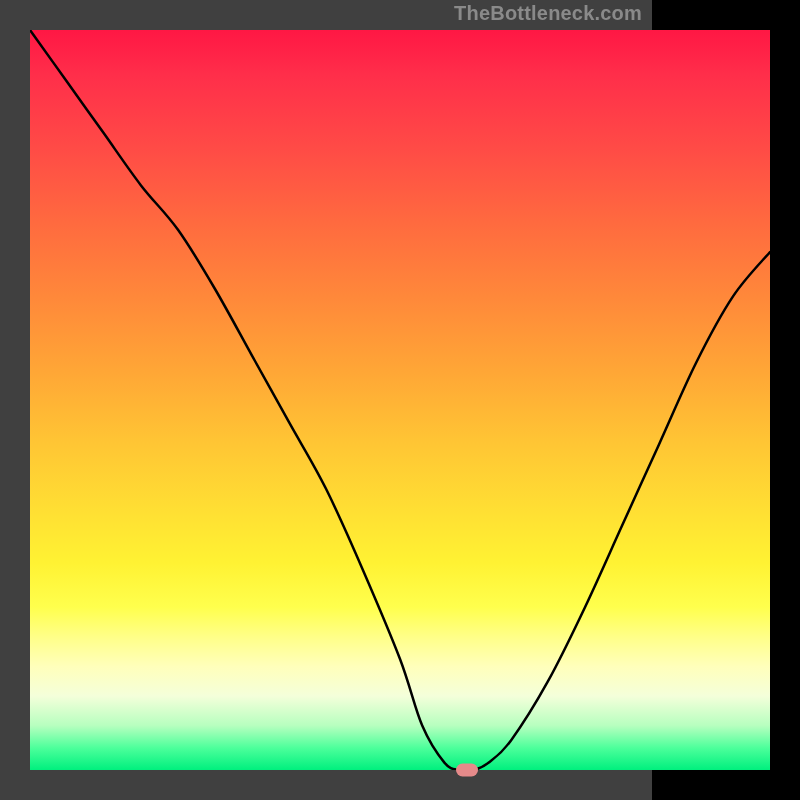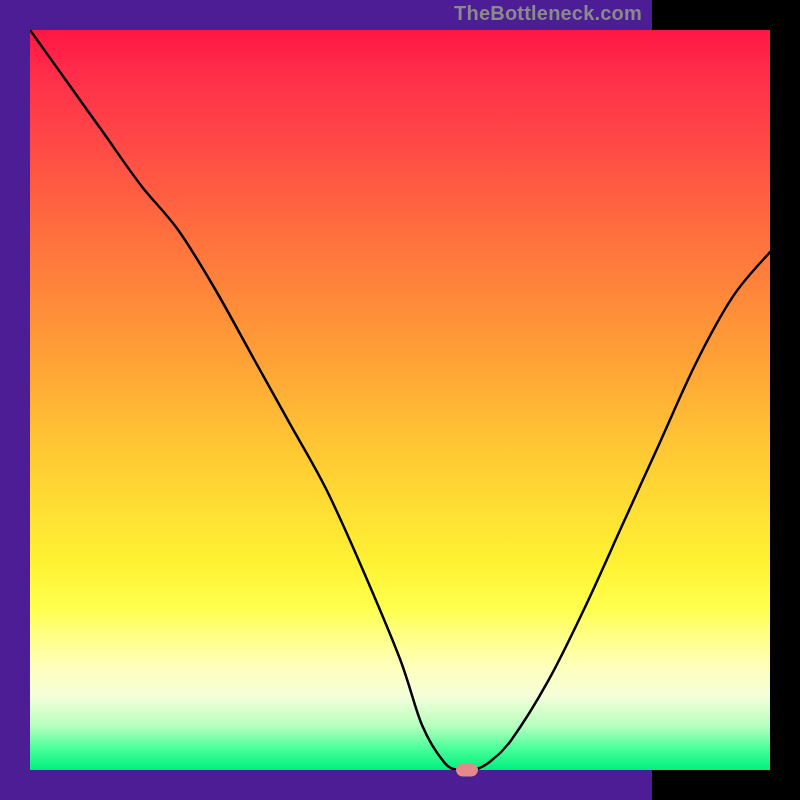--- a/index.html
+++ b/index.html
@@ -7,21 +7,21 @@
     padding: 0;
     width: 800px;
     height: 800px;
     background: #000;
     overflow: hidden;
   }
   .frame {
     position: relative;
     width: 652px;
     height: 800px;
-    background: #4c1d95;
+    background: #404040;
   }
   .watermark {
     position: absolute;
     top: 2px;
     right: 10px;
     font-family: Arial, Helvetica, sans-serif;
     font-size: 20px;
     font-weight: 600;
     color: #8a8a8a;
     letter-spacing: 0.2px;

